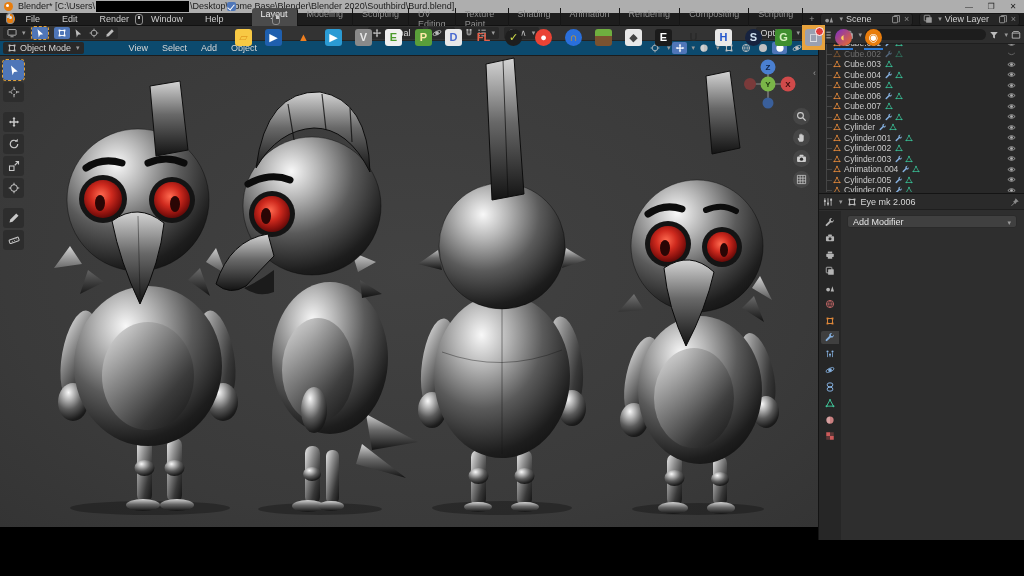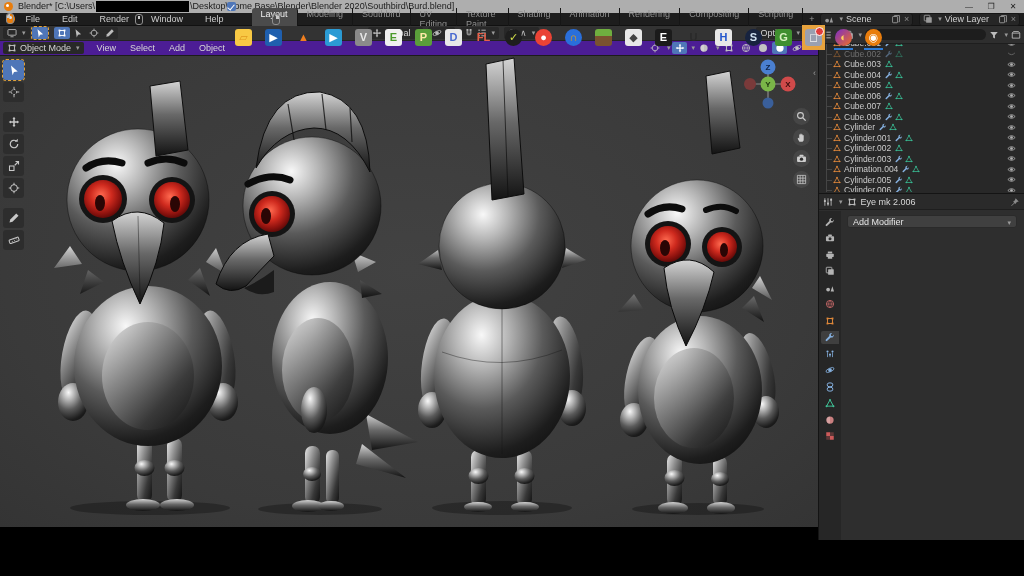--- a/index.html
+++ b/index.html
@@ -32,21 +32,21 @@
   
   #toolsettings{left:0;top:26px;width:818px;height:15px;background:#333333;border-bottom:1px solid #232323;box-sizing:border-box;}
   .tsbtn{width:16px;height:12px;background:#2a2a2a;border-radius:2px;display:flex;align-items:center;justify-content:center;color:#bdbdbd;margin-left:2px;}
   .tsbtn.blue{background:#4f76b8;color:#fff;}
   .tsbtn.activetool{background:#4f76b8;outline:1px dashed #e0a23a;color:#fff;}
   .tsgroup{display:flex;background:#2a2a2a;border-radius:2px;margin-left:6px;}
   .tsgroup .tsbtn{margin:0;background:transparent;}
   .tsgroup .tsbtn.blue{background:#4f76b8;border-radius:2px;}
   .dd{display:flex;align-items:center;background:#282828;border-radius:2px;height:12px;padding:0 4px;gap:3px;color:#d4d4d4;}
   
-  #vpheader{left:0;top:41px;width:818px;height:15px;background:#4c1d95;border-bottom:1px solid #1c1c1c;box-sizing:border-box;}
+  #vpheader{left:0;top:41px;width:818px;height:15px;background:#0c4a6e;border-bottom:1px solid #1c1c1c;box-sizing:border-box;gap:32px;}
   #vpheader .menus{display:flex;margin-left:6px;}
   #vpheader .menus div{padding:0 7px;color:#d6d6d6;}
   .vpicon{width:15px;height:12px;display:flex;align-items:center;justify-content:center;color:#c2c2c2;background:transparent;border-radius:2px;}
   .vpicon.on{background:#4f76b8;color:#fff;}
   
   #viewport{left:0;top:56px;width:818px;height:471px;background:radial-gradient(ellipse at 50% 45%, #424242 0%, #3a3a3a 70%, #343434 100%);}
   #lefttools{position:absolute;left:3px;top:4px;display:flex;flex-direction:column;gap:2px;}
   .toolbtn{width:21px;height:20px;background:#2b2b2bd9;border-radius:3px;display:flex;align-items:center;justify-content:center;color:#c8c8c8;}
   .toolbtn.act{background:#4f76b8;outline:1px dashed #e0a23a;color:#fff;}
   .toolbtn svg.ic{width:12px;height:12px;}
@@ -298,21 +298,21 @@
     <div class="menus">
         <div>File</div>
         <div>Edit</div>
         <div>Render</div>
         <div>Window</div>
         <div>Help</div>
       </div>
     <div id="workspace-tabs">
         <div class="wtab act">Layout</div>
         <div class="wtab">Modeling</div>
-        <div class="wtab">Southbird</div>
+        <div class="wtab">Sculpting</div>
         <div class="wtab">UV Editing</div>
         <div class="wtab">Texture Paint</div>
         <div class="wtab">Shading</div>
         <div class="wtab">Animation</div>
         <div class="wtab">Rendering</div>
         <div class="wtab">Compositing</div>
         <div class="wtab">Scripting</div>
       </div>
     <span id="newtab">+</span>
     <div style="margin-left:auto;display:flex;gap:6px;margin-right:4px;">

